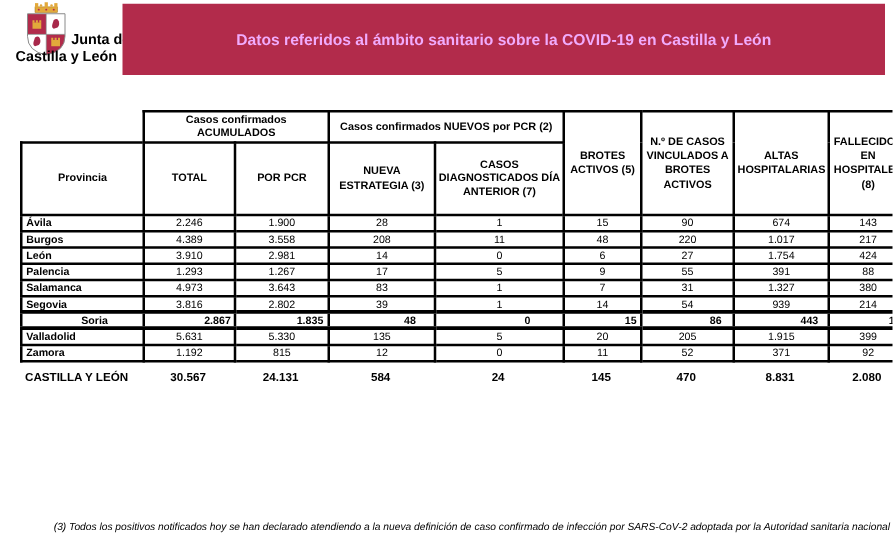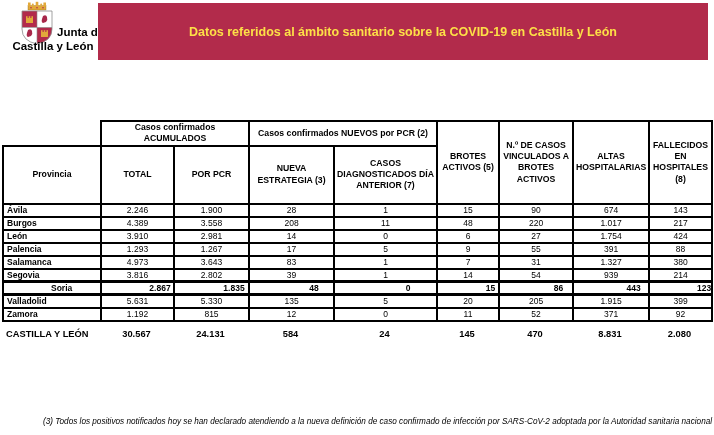--- a/index.html
+++ b/index.html
@@ -22,21 +22,21 @@
   }
   .banner span{font-weight:bold;font-size:12.5px;}
 
   
   .date-note{
     position:absolute;top:66px;right:6px;
     font-style:italic;font-weight:bold;font-size:9.3px;white-space:nowrap;
   }
 
   
-  .table-wrap{position:absolute;left:2px;top:88px;width:698px;margin-top:32px;}
+  .table-wrap{position:absolute;left:16px;top:88px;width:698px;}
   table{border-collapse:collapse;table-layout:fixed;width:709px;}
   .main th,.main td{
     border:2px solid #000;padding:0 2px;text-align:center;vertical-align:middle;
     font-size:8.5px;overflow:hidden;
   }
   .main thead th{font-weight:bold;font-size:8.7px;line-height:1.3;}
   .main .blank{border:none;background:#fff;}
   .main tr.group-row{height:22px;}
   .main tr.sub-row{height:58px;}
   .main tbody tr{height:13px;}
@@ -106,21 +106,21 @@
         </g>
       </g>
       <path d="M3,10 H33 V28 Q33,40 18,43 Q3,40 3,28 Z" fill="none" stroke="#8a8a8a" stroke-width="0.8"></path>
       <line x1="18" y1="10" x2="18" y2="43" stroke="#8a8a8a" stroke-width="0.6"></line>
       <line x1="3" y1="26.5" x2="33" y2="26.5" stroke="#8a8a8a" stroke-width="0.6"></line>
     </svg>
     <div class="l1">Junta de</div>
     <div class="l2">Castilla y León</div>
   </div>
 
-  <div class="banner" style="background: rgb(178, 43, 75); color: #fde047; align-items: center;">
+  <div class="banner" style="background: rgb(178, 43, 75); color: #f0abfc; align-items: center;">
     <span>Datos referidos al ámbito sanitario sobre la COVID-19 en Castilla y León</span>
   </div>
 
 
   <div class="table-wrap">
     <table class="main">
       <colgroup>
         <col style="width:98px">
           <col style="width:73px">
           <col style="width:75px">

